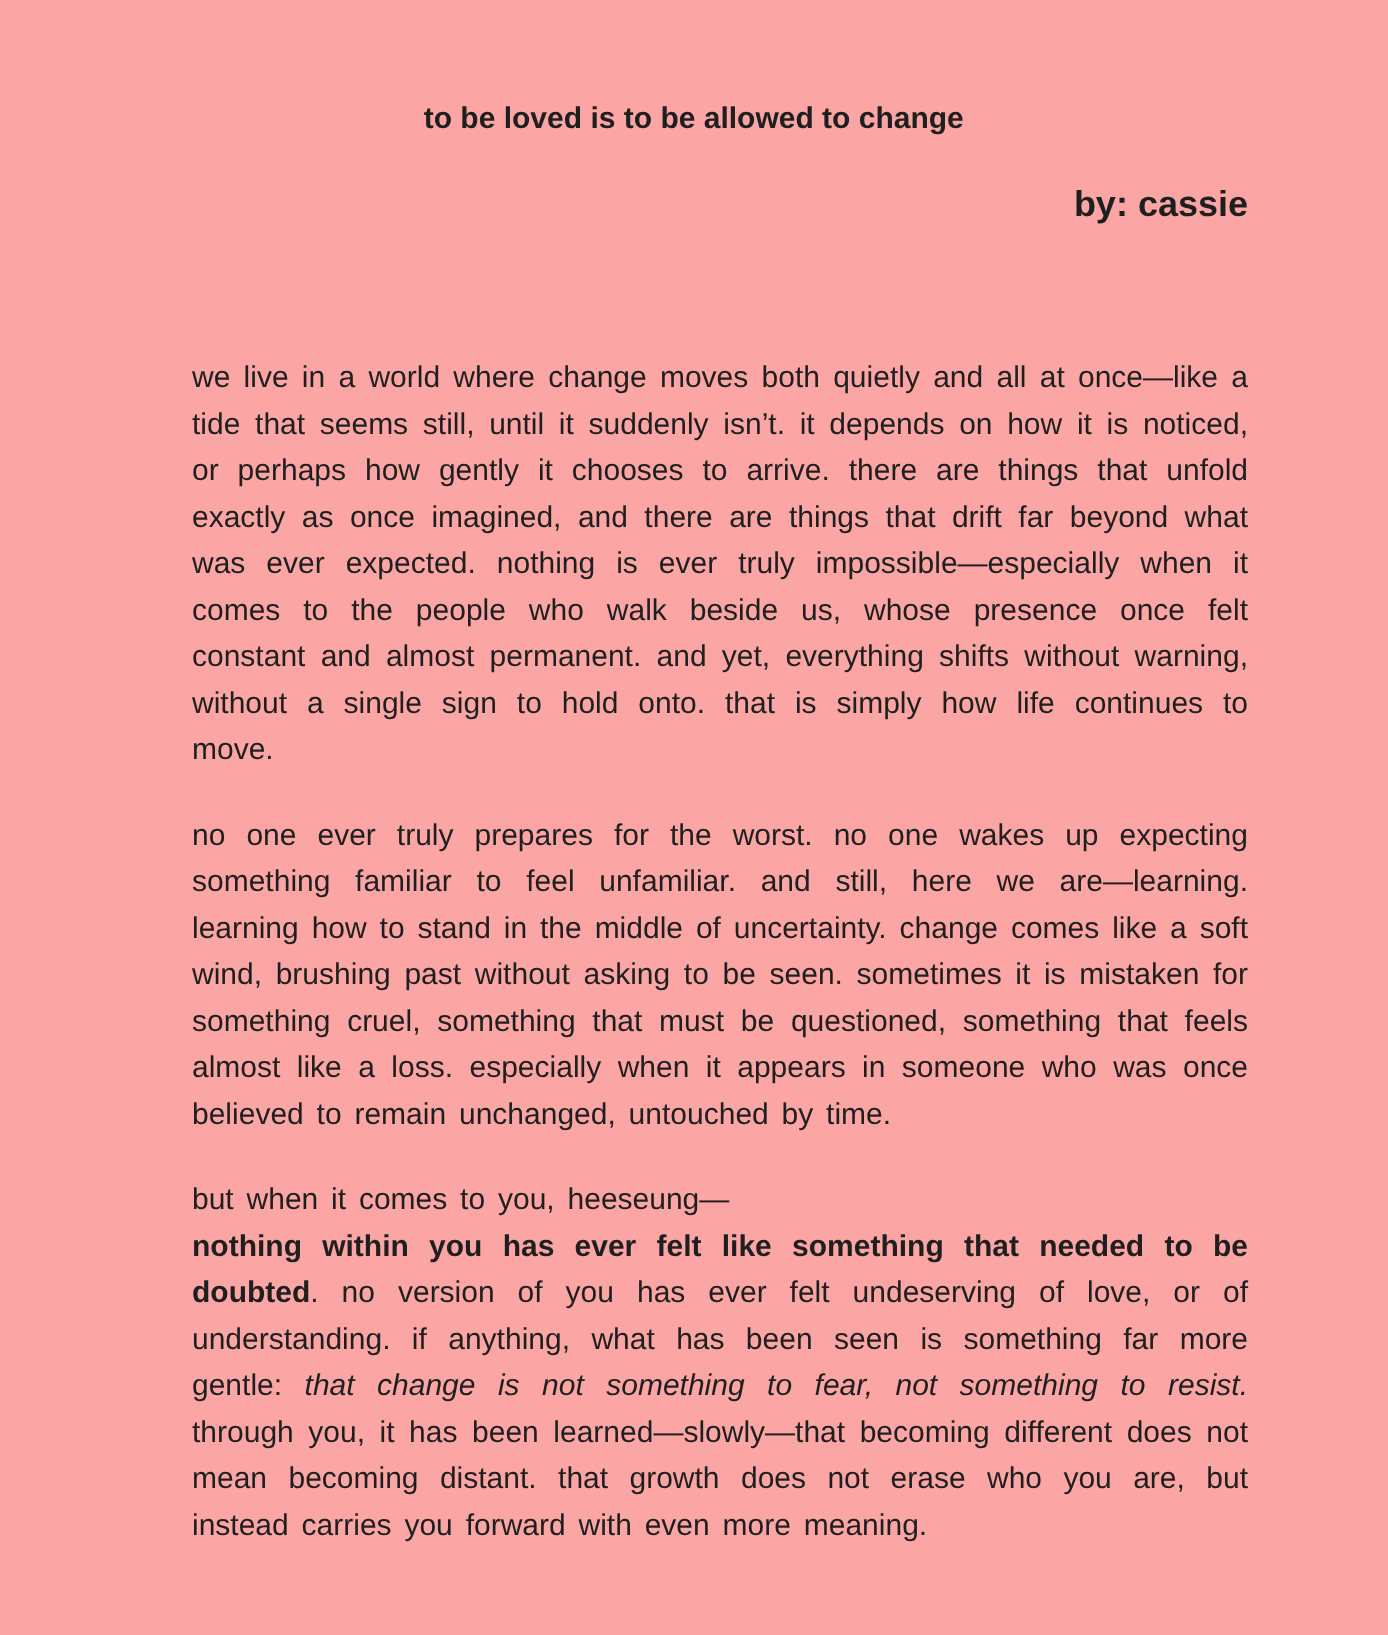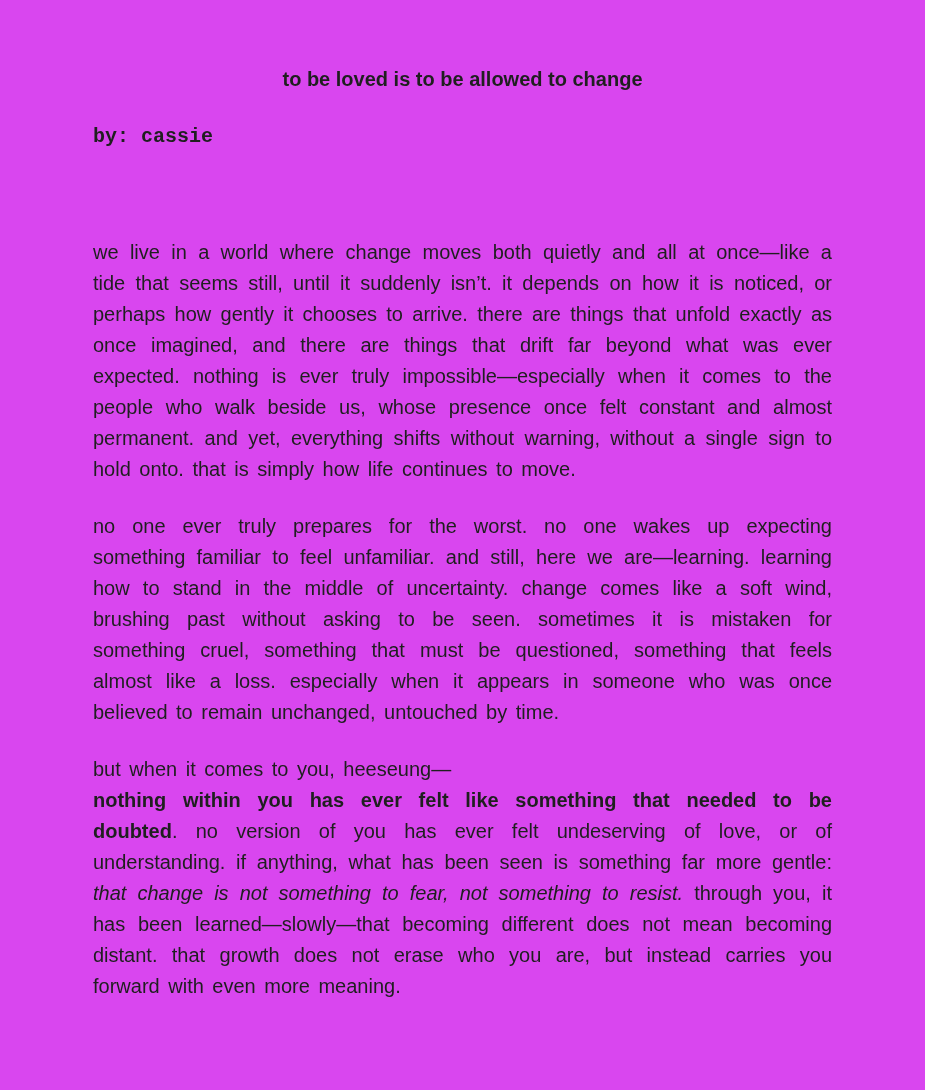--- a/index.html
+++ b/index.html
@@ -6,45 +6,45 @@
   html, body { background: #ffffff; }
   body {
     width: 925px;
     height: 1090px;
     font-family: "Liberation Sans", sans-serif;
     overflow: hidden;
   }
   .page {
     width: 925px;
     height: 1090px;
-    background: #d946ef;
+    background: #fca5a5;
     color: #1f1f1f;
     padding: 64px 93px 0 93px;
   }
   .doc-title {
     text-align: center;
     font-weight: bold;
     font-size: 20px;
     line-height: 31px;
     margin-bottom: 26px;
   }
   .doc-byline {
-    text-align: left;
+    text-align: right;
     font-weight: bold;
-    font-size: 20px;
+    font-size: 24px;
     line-height: 31px;
     margin-bottom: 85px;
-    font-family: Liberation Mono, monospace;
   }
   .para {
     font-size: 20px;
     line-height: 31px;
     text-align: justify;
     word-spacing: 3px;
     margin-bottom: 26px;
+    margin-left: 35px;
   }
   .para strong { font-weight: bold; }
   .para em { }
 </style>
 </head>
 <body>
 
 <div class="page">
   <h1 class="doc-title">to be loved is to be allowed to change</h1>
 

